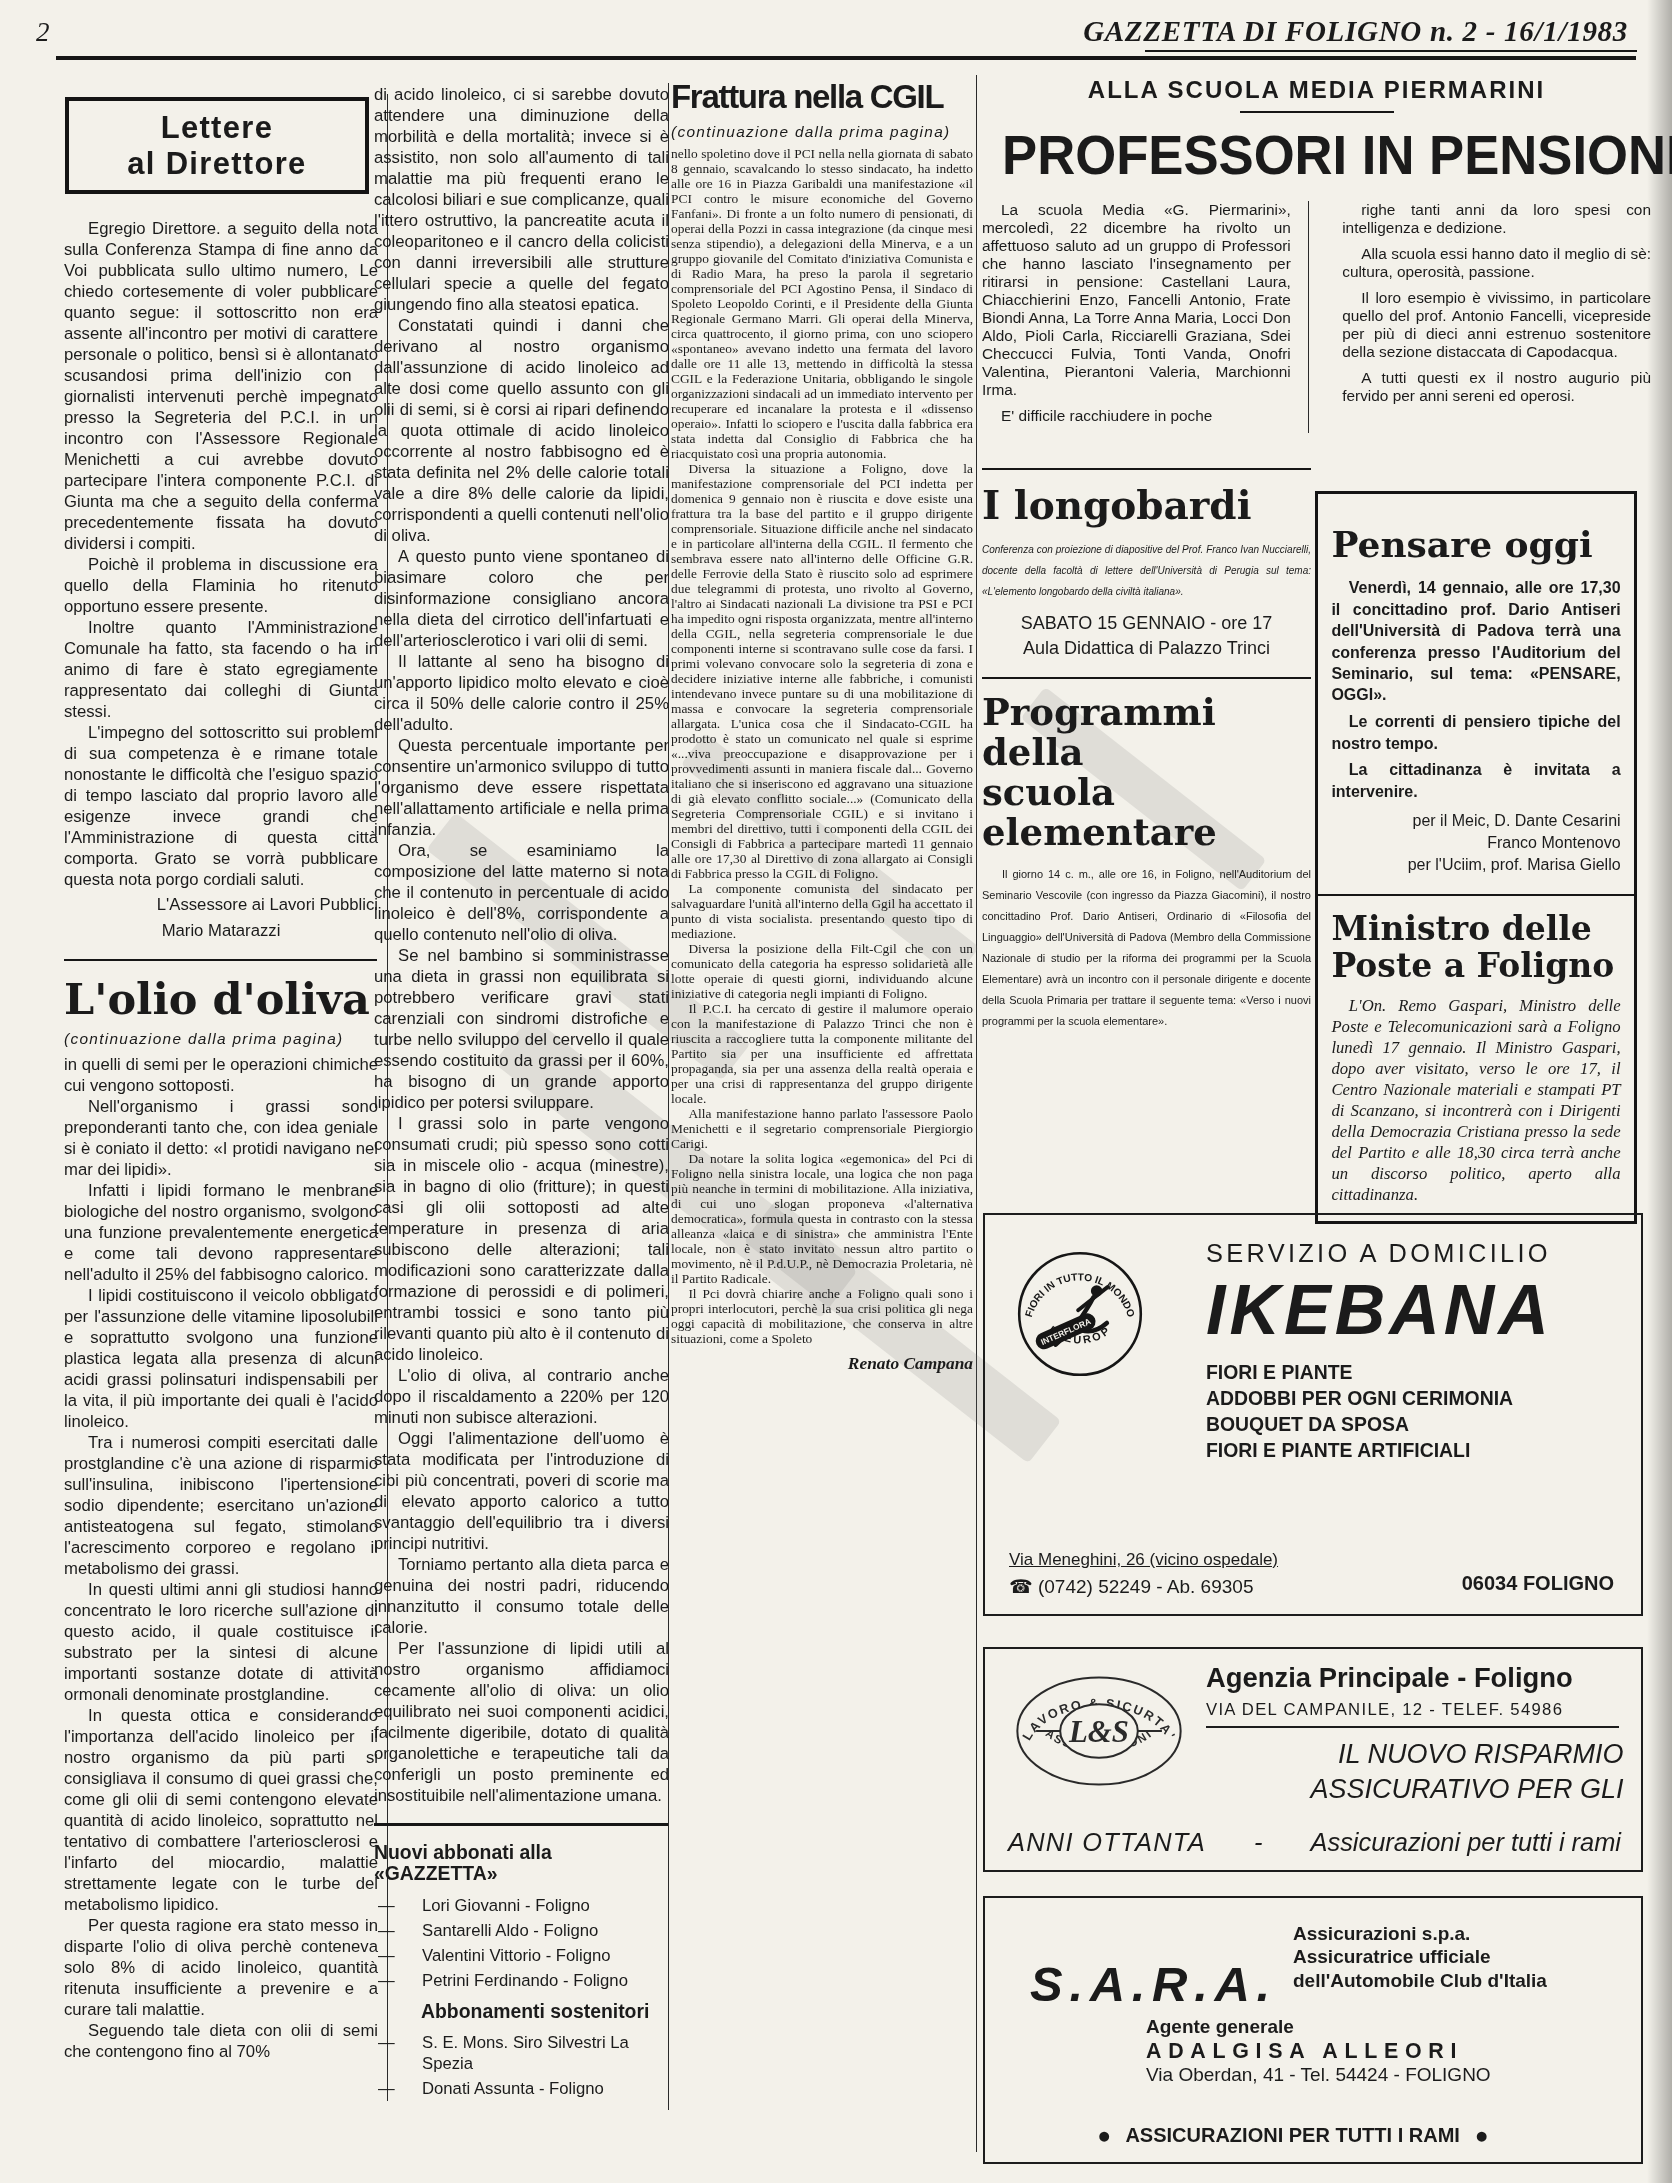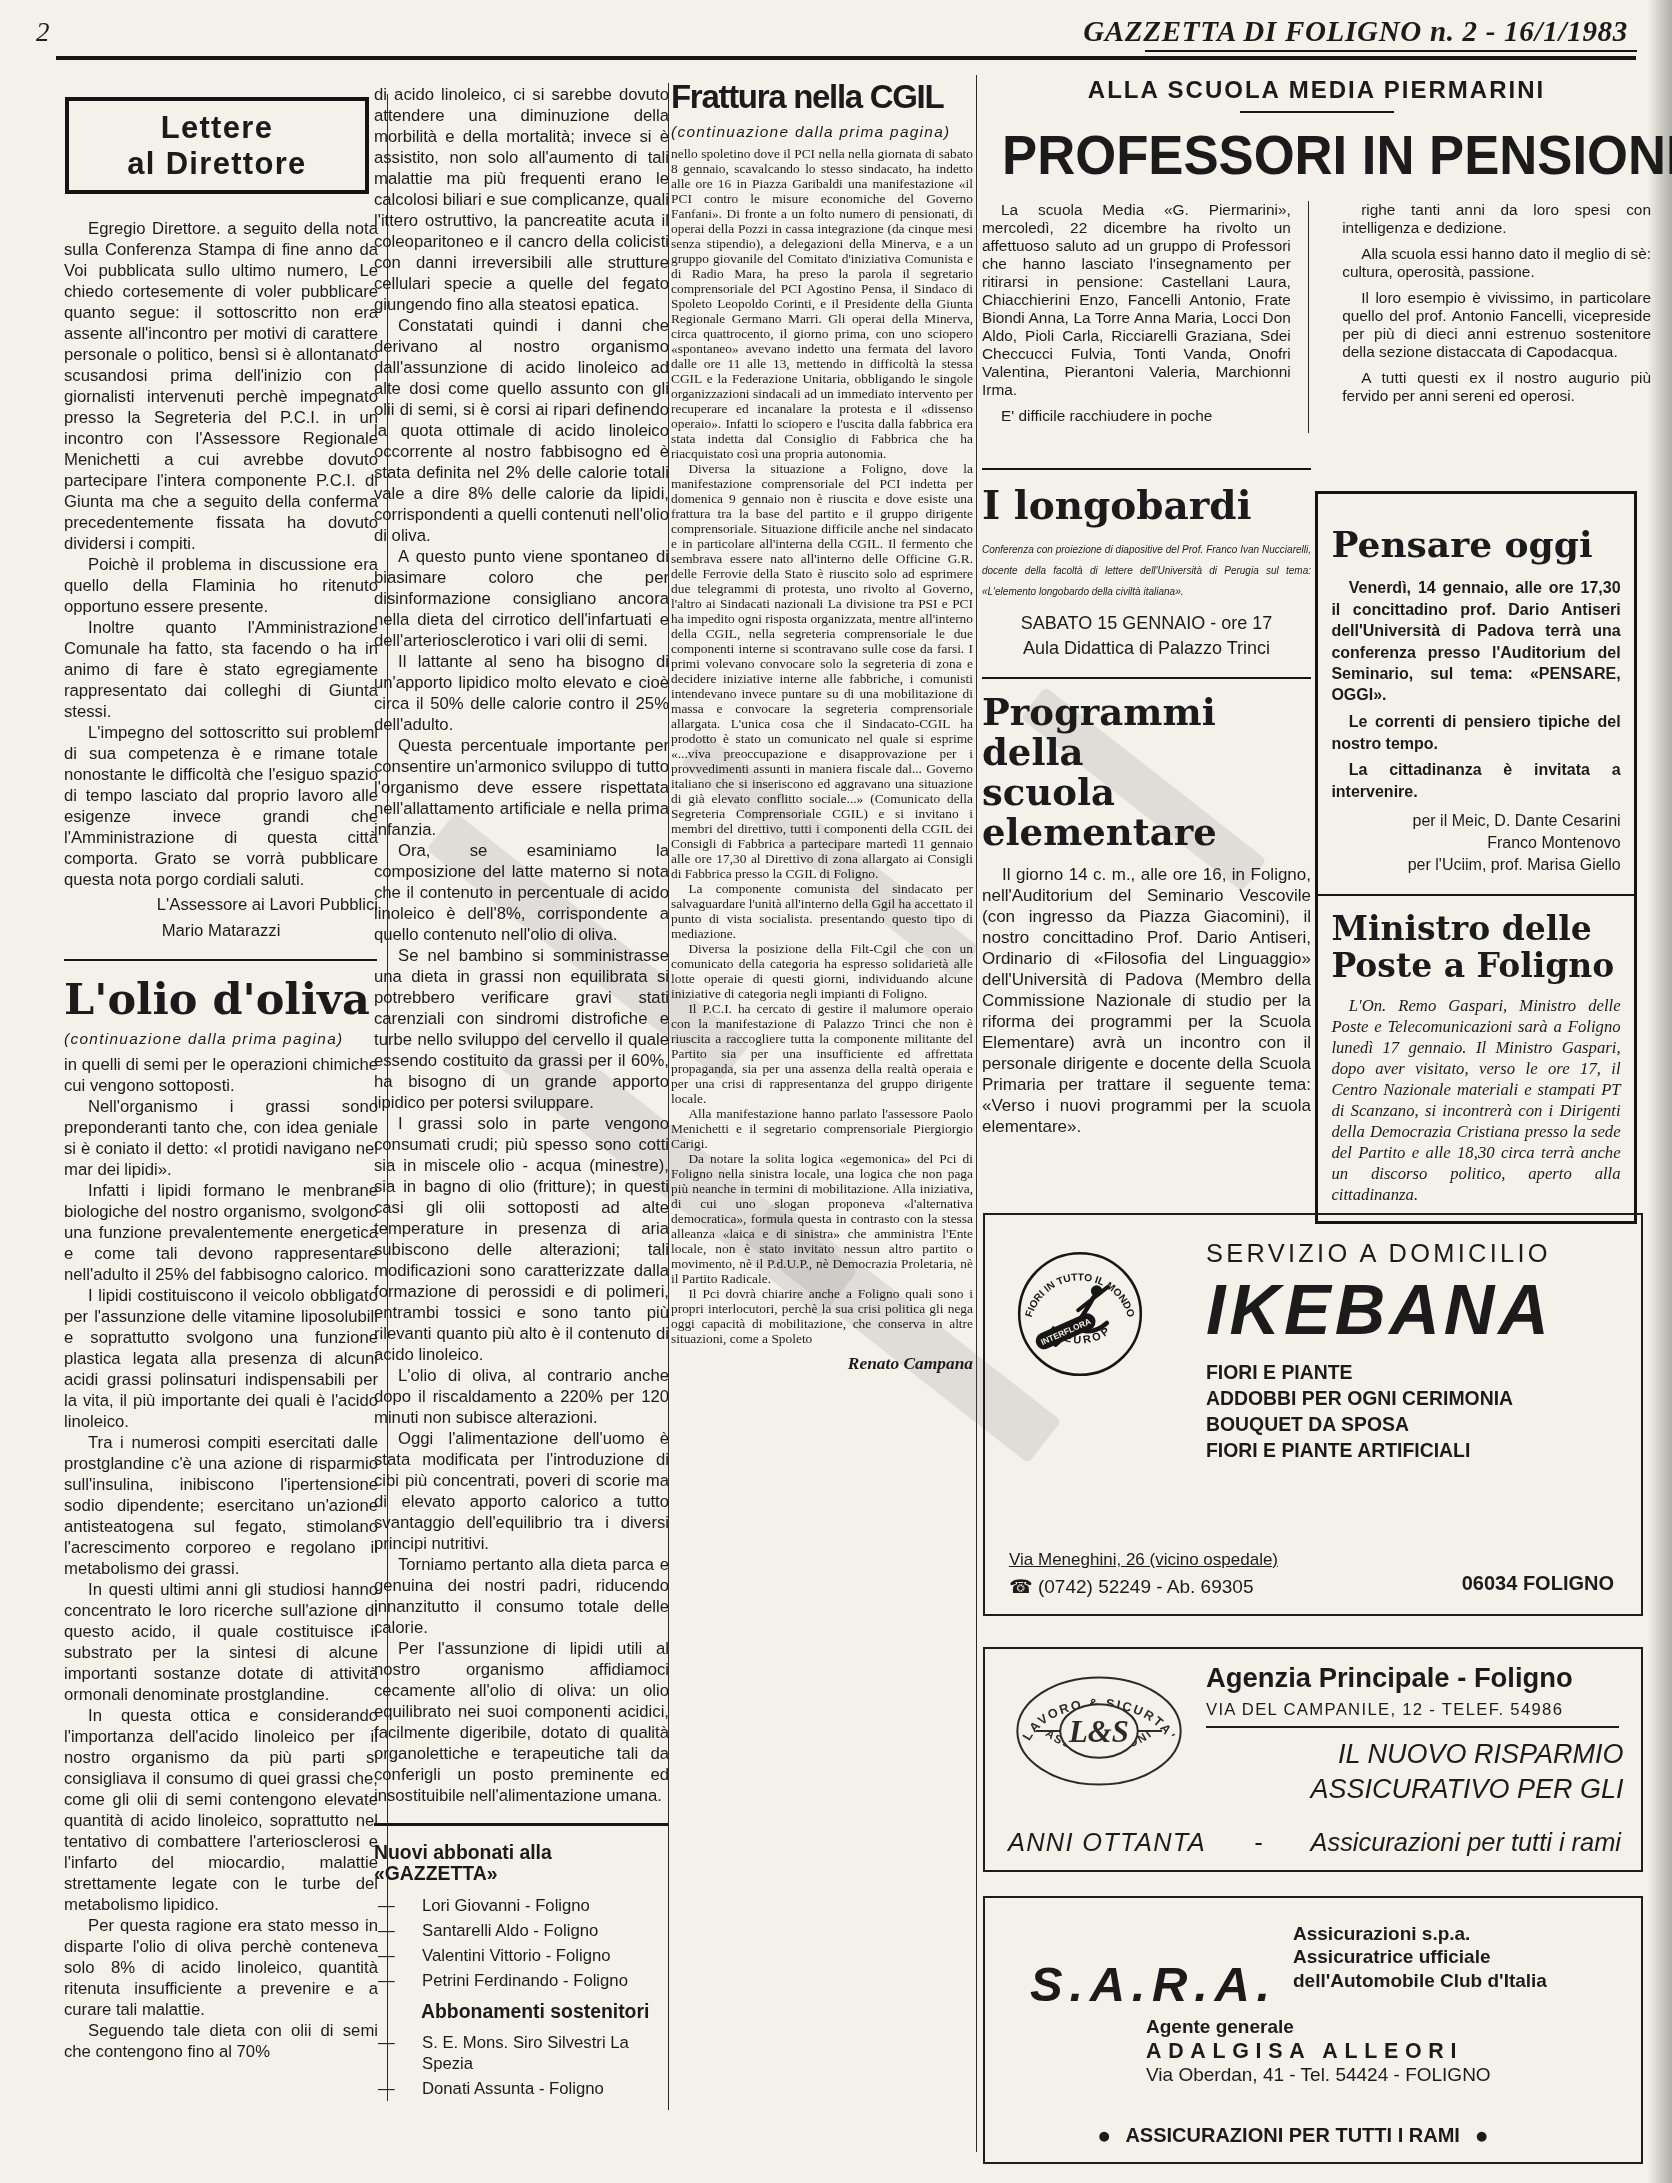--- a/index.html
+++ b/index.html
@@ -59,21 +59,21 @@
   .prof-col-left{padding-right:17.4px;}
   .prof-col-right{border-left:1.3px solid #2a2a2a;padding-left:33px;}
 
   .left-stack{position:absolute;left:982px;top:468px;width:329px;}
   .rule-h{height:2px;background:#161616;}
   .longo-title{font-family:"DejaVu Serif",serif;font-weight:bold;font-size:39px;margin:12px 0 10.7px;}
   .longo-body{font-style:italic;font-size:10px;line-height:21px;text-align:justify;}
   .center-line{text-align:center;font-size:18px;line-height:25.4px;}
   .longo-date{margin-top:9.4px;}
   .prog-title{font-family:"DejaVu Serif",serif;font-weight:bold;font-size:37px;line-height:40px;margin:13.4px 0 12px;}
-  .prog-body{font-size:17px;line-height:21px;text-align:justify;text-indent:20px;}
+  .prog-body{font-size:11px;line-height:21px;text-align:justify;text-indent:20px;}
 
   .pensare-box{position:absolute;left:1315px;top:491px;width:322px;border:3.3px solid #141414;
                box-sizing:border-box;padding:5.4px 13.4px 16px;}
   .pensare-title{font-family:"DejaVu Serif",serif;font-weight:bold;font-size:36px;margin:24px 0 12px;}
   .pensare-body p{font-weight:bold;font-size:16px;line-height:21.4px;text-align:justify;text-indent:17.4px;margin:0 0 5.4px;}
   .pensare-sigs{ text-align:right;font-size:16px;line-height:22px;margin-top:8px;}
   .inner-rule{height:2px;background:#161616;margin:17.4px -13.4px 0;}
   .ministro-title{font-family:"DejaVu Serif",serif;font-weight:bold;font-size:33px;line-height:37px;margin:14.7px 0 10.7px;}
   .ministro-body{font:italic 16.7px/21px "Liberation Serif",serif;text-align:justify;text-indent:17.4px;}
 

